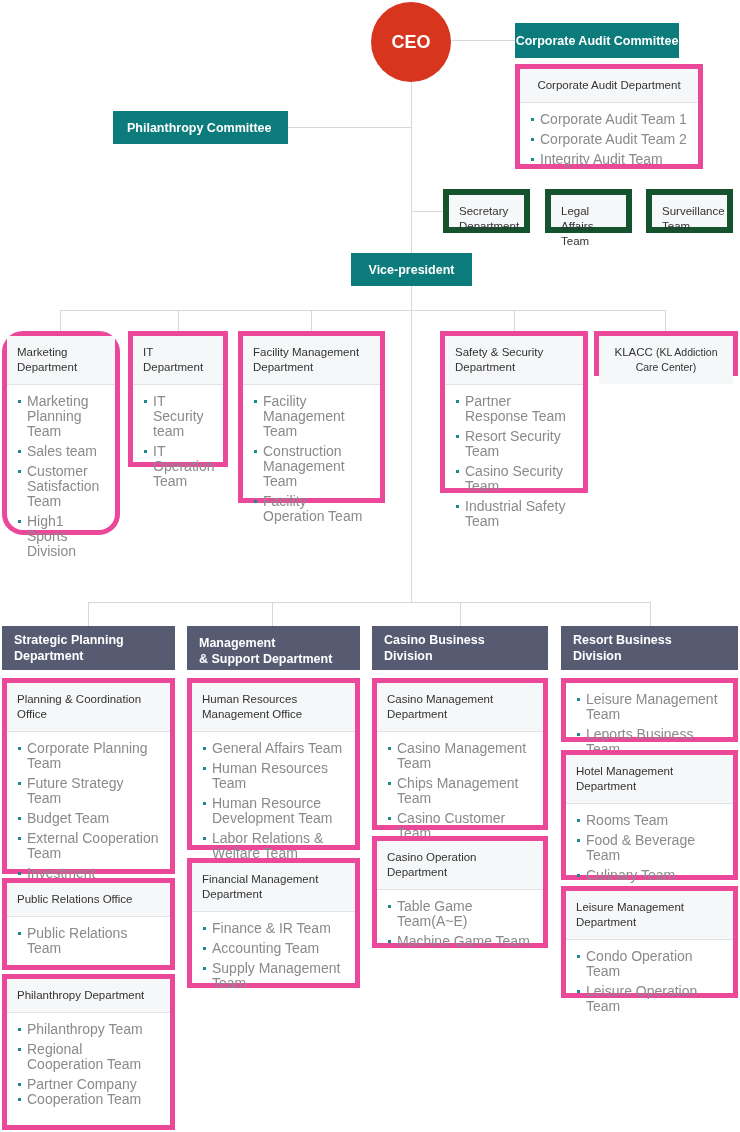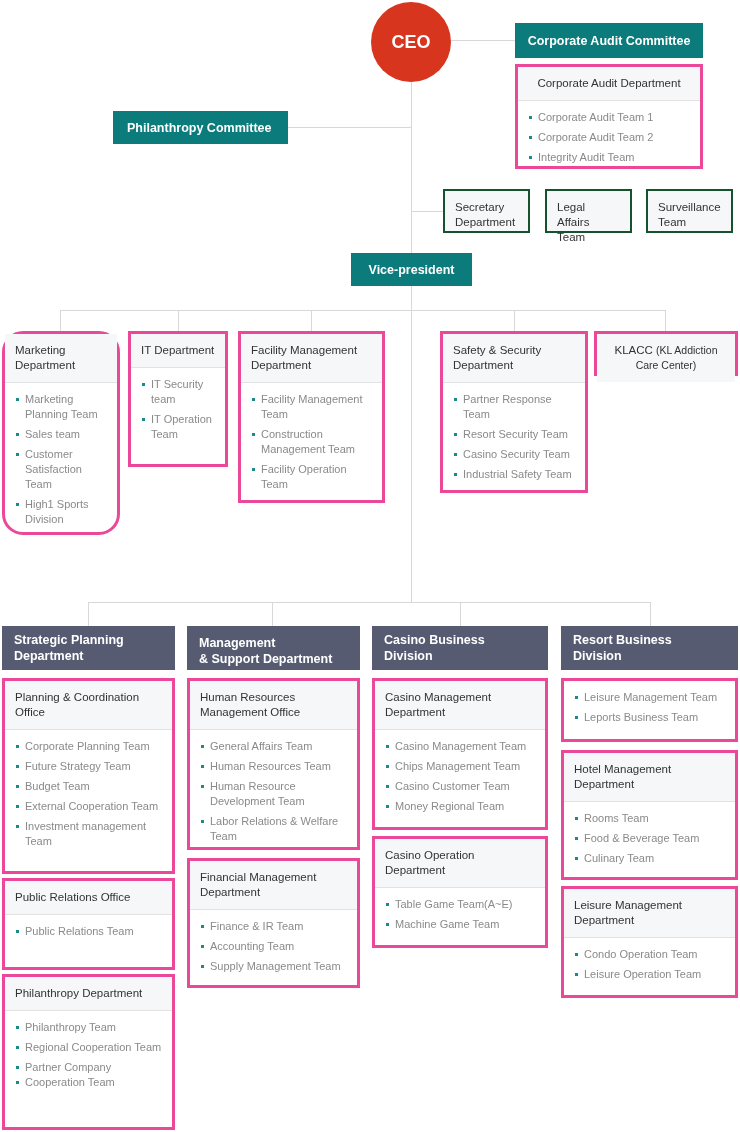--- a/index.html
+++ b/index.html
@@ -17,41 +17,41 @@
 
   
   .ln{position:absolute;background:#d8d8d8;}
   .lnv{width:1px;}
   .lnh{height:1px;}
 
   
   .box{
     position:absolute;
     box-sizing:border-box;
-    border:3px solid #ec4899;
+    border:5px solid #ec4899;
     background:#ffffff;
   }
   .hdr{
     box-sizing:border-box;
     background:#f6f7f8;
     border-bottom:1px solid #e2e2e2;
     color:#333333;
     font-size:11.5px;
     line-height:15px;
     padding:9px 10px;
     font-weight:normal;
   }
   .hdr.plain{border-bottom:none;}
   .hdr.ctr{text-align:center;}
   .body{padding:9px 10px 10px 10px;}
   ul.items{list-style:none;margin:0;padding:0;}
   ul.items li{
     position:relative;
     color:#8a8a8a;
-    font-size:11px;
+    font-size:14px;
     line-height:15px;
     padding-left:10px;
     margin-bottom:5px;
   }
   ul.items li:last-child{margin-bottom:0;}
   ul.items li:before{
     content:"";
     position:absolute;
     left:1px;top:6px;
     width:3px;height:3px;
@@ -97,21 +97,21 @@
     display:flex;
     flex-direction:column;
     justify-content:center;
   }
   .divhdr span{display:block;}
 
   
   .staff{
     position:absolute;
     box-sizing:border-box;
-    border:2px solid #14532d;
+    border:6px solid #14532d;
     background:#f6f7f8;
     color:#333;
     font-size:11.5px;
     line-height:15px;
     padding:9px 10px;
   }
 </style>
 </head>
 <body>
 
@@ -133,21 +133,21 @@
   <div class="ln lnh" style="left:88px;top:602px;width:562px;"></div>
   <div class="ln lnv" style="left:88px;top:602px;height:24px;"></div>
   <div class="ln lnv" style="left:272px;top:602px;height:24px;"></div>
   <div class="ln lnv" style="left:460px;top:602px;height:24px;"></div>
   <div class="ln lnv" style="left:650px;top:602px;height:24px;"></div>
 
   <div class="ceo" style="left:371px;top:2px;width:80px;height:80px;">CEO</div>
 
   <div class="teal lft" style="left:113px;top:111px;width:175px;height:33px;">Philanthropy Committee</div>
 
-  <div class="teal ctr" style="left:515px;top:23px;width:188px;height:35px;">Corporate Audit Committee</div>
+  <div class="teal ctr" style="left:515px;top:23px;width:164px;height:35px;">Corporate Audit Committee</div>
 
   <div class="box" style="left:515px;top:64px;width:188px;height:105px;">
     <div class="hdr ctr">Corporate Audit Department</div>
     <div class="body">
       <ul class="items">
         <li>Corporate Audit Team 1</li>
         <li>Corporate Audit Team 2</li>
         <li>Integrity Audit Team</li>
       </ul>
     </div>

